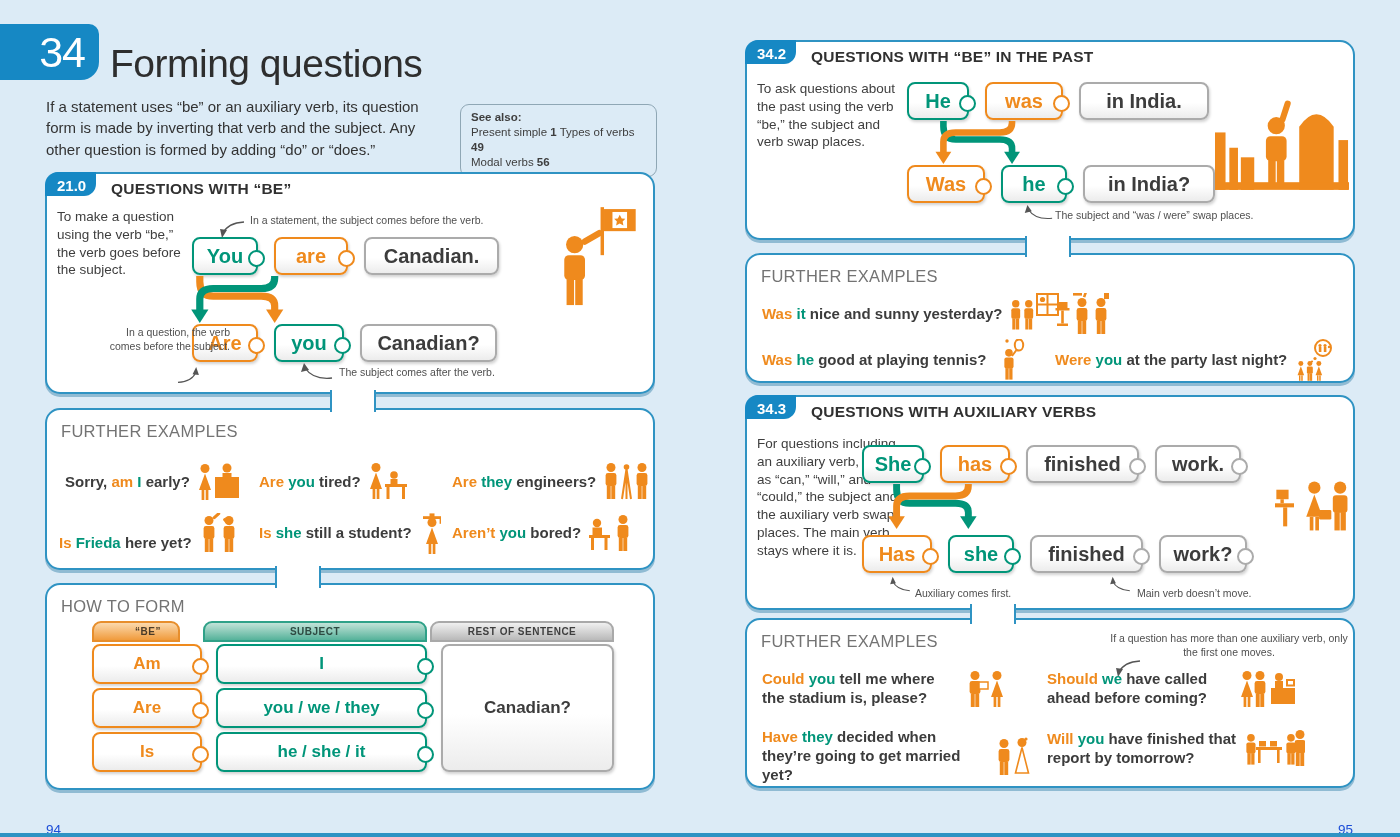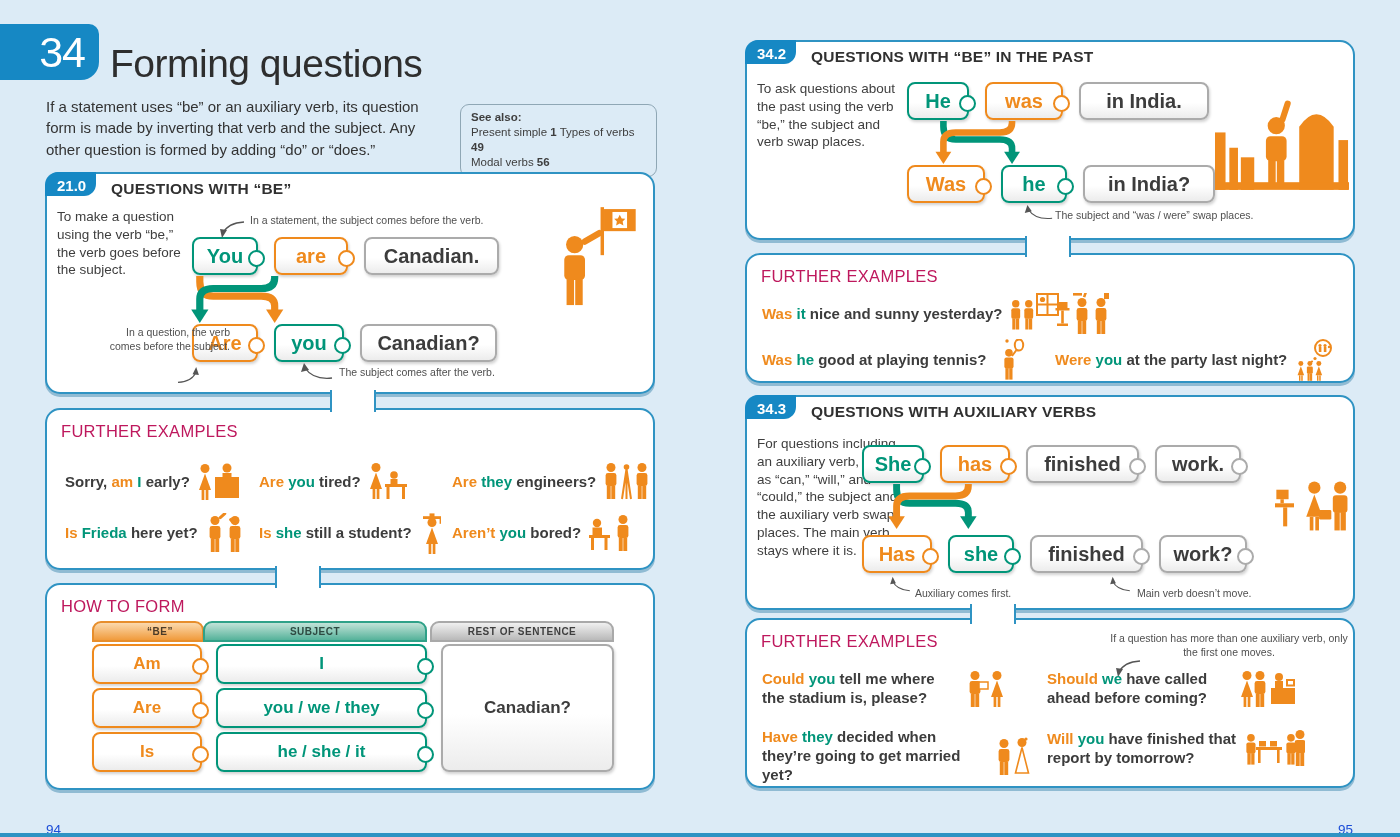--- a/index.html
+++ b/index.html
@@ -19,21 +19,21 @@
   .see-also{position:absolute;left:460px;top:104px;width:197px;min-height:49px;border:1.5px solid #8fa7b5;
     border-radius:9px;padding:5px 10px 6px;font-size:11.5px;color:#3e3e3e;line-height:1.3;}
   .see-also .sa-title{font-weight:700;}
 
   
   .sbox{position:absolute;background:#fff;border:2px solid var(--box-border);border-radius:15px;
     box-shadow:0 3px 0 rgba(31,115,160,.4);}
   .tab{position:absolute;left:-2px;top:-2px;background:var(--blue);color:#fff;font-weight:700;font-size:15px;
     padding:5px 10px 2px 12px;border-radius:13px 0 12px 0;}
   .sec-title{position:absolute;left:64px;top:6px;font-weight:700;font-size:15.5px;color:#303030;letter-spacing:.2px;}
-  .fe-title{position:absolute;left:14px;top:12px;font-weight:500;font-size:16.5px;color:#be185d;letter-spacing:.3px;}
+  .fe-title{position:absolute;left:14px;top:12px;font-weight:500;font-size:16.5px;color:#737373;letter-spacing:.3px;}
   .desc{position:absolute;font-size:13.5px;line-height:1.32;color:#3e3e3e;}
   .connector{position:absolute;width:46px;background:#fff;border-left:2px solid var(--box-border);
     border-right:2px solid var(--box-border);z-index:6;}
 
   
   .prow{position:absolute;display:flex;gap:16px;}
   .piece{position:relative;display:flex;align-items:center;justify-content:center;height:38px;border:2px solid;
     border-radius:8px;background:linear-gradient(180deg,#ffffff 55%,#ececec);font-weight:700;font-size:20px;
     box-shadow:1px 2px 3px rgba(0,0,0,.18);}
   .piece::after{content:"";position:absolute;right:-9px;top:50%;margin-top:-6.5px;width:13px;height:13px;
@@ -186,21 +186,21 @@
       <svg class="pico" width="46" height="40" viewBox="0 0 46 40">
         <use href="#g-pn" transform="translate(0,1)"></use>
           <use href="#g-pn" transform="translate(31,1)"></use>
         <g class="st">
             <path d="M22.5 7 L18 37 M22.5 7 L27 37 M22.5 7 L22.5 37"></path>
           </g>
           <circle cx="22.5" cy="5" r="2.8"></circle>
       </svg>
     </div>
 
-    <div class="example" style="left:18px;top:103px;">
+    <div class="example" style="left:12px;top:103px;align-items:flex-end;">
       <span class="extext"><span class="seg-orange">Is</span> <span class="seg-teal">Frieda</span> <span class="seg-dark">here yet?</span></span>
       <svg class="pico" width="38" height="40" viewBox="0 0 38 40">
         <use href="#g-pn" transform="translate(2,3)"></use>
           <use href="#g-pn" transform="translate(22,3)"></use>
         <rect x="13.5" y="4" width="9" height="3" rx="1.5" transform="rotate(-42 13.5 6)"></rect>
         <rect x="22" y="9" width="9" height="3" rx="1.5" transform="rotate(42 29 10)"></rect>
       </svg>
     </div>
     <div class="example" style="left:212px;top:103px;">
       <span class="extext"><span class="seg-orange">Is</span> <span class="seg-teal">she</span> <span class="seg-dark">still a student?</span></span>
@@ -220,21 +220,21 @@
           <rect x="2" y="25" width="3" height="12"></rect>
           <rect x="15.5" y="25" width="3" height="12"></rect>
         <use href="#g-pn" transform="translate(27,2)"></use>
       </svg>
     </div>
   </section>
 
   <section class="sbox" style="left:45px;top:583px;width:610px;height:207px;">
     <div class="fe-title">HOW TO FORM</div>
 
-    <div class="hcell hc-orange" style="left:45px;top:36px;width:112px;padding-left:24px;">“BE”</div>
+    <div class="hcell hc-orange" style="left:45px;top:36px;width:88px;padding-left:24px;">“BE”</div>
     <div class="hcell hc-teal" style="left:156px;top:36px;width:224px;">SUBJECT</div>
     <div class="hcell hc-gray" style="left:383px;top:36px;width:184px;">REST OF SENTENCE</div>
 
     <div class="piece p-orange tpiece" style="left:45px;top:59px;width:110px;height:40px;">Am</div>
     <div class="piece p-orange tpiece" style="left:45px;top:103px;width:110px;height:40px;">Are</div>
     <div class="piece p-orange tpiece" style="left:45px;top:147px;width:110px;height:40px;">Is</div>
 
     <div class="piece p-teal tpiece" style="left:169px;top:59px;width:211px;height:40px;">I</div>
     <div class="piece p-teal tpiece" style="left:169px;top:103px;width:211px;height:40px;">you / we / they</div>
     <div class="piece p-teal tpiece" style="left:169px;top:147px;width:211px;height:40px;">he / she / it</div>

